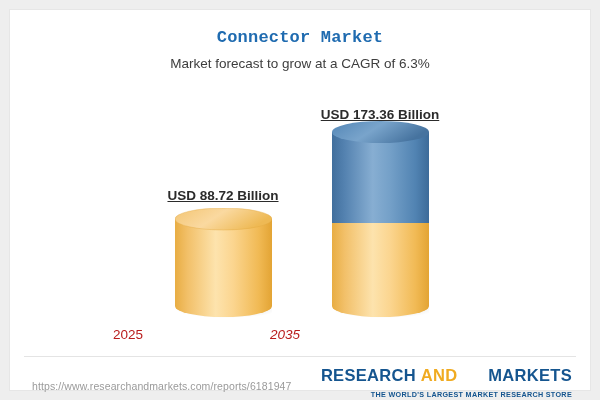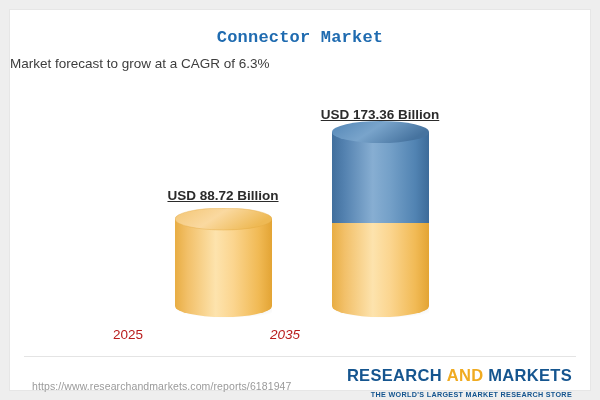--- a/index.html
+++ b/index.html
@@ -19,20 +19,21 @@
 
   
   #title {
     position:absolute; left:0; top:18px; width:100%;
     text-align:center;
     font-size:17px; font-weight:bold;
     color:#1f6bb0; letter-spacing:.2px;font-family:Liberation Mono, monospace;
   }
   #subtitle {
     position:absolute; left:0; top:46px; width:100%;
+    text-align:center;
     font-size:13.5px; color:#3d3d3d;
   }
 
   
   #plot { position:absolute; left:0; top:0; width:580px; height:330px; }
 
   .bar-group { position:absolute; }
 
   .datalabel {
     position:absolute; width:220px; left:50%; margin-left:-110px;
@@ -58,21 +59,21 @@
   #url {
     position:absolute; left:22px; top:370px;
     font-size:10.5px; color:#9a9a9a;
     letter-spacing:.1px;
   }
   #logo { position:absolute; right:18px; top:357px; text-align:right; }
   #logo-main {
     font-size:16.5px; font-weight:bold; letter-spacing:.3px;
     white-space:nowrap; line-height:1.05;
   }
-  #logo-main .b { color:#15558f; }
+  #logo-main .b { color:#15558f;margin-left:26px; }
   #logo-main .o { color:#f0ab21; }
   #logo-tag {
     font-size:7.2px; font-weight:bold; color:#15558f;
     letter-spacing:.32px; margin-top:6px; white-space:nowrap;
   }
 </style>
 </head>
 <body>
 
 <div id="card">

